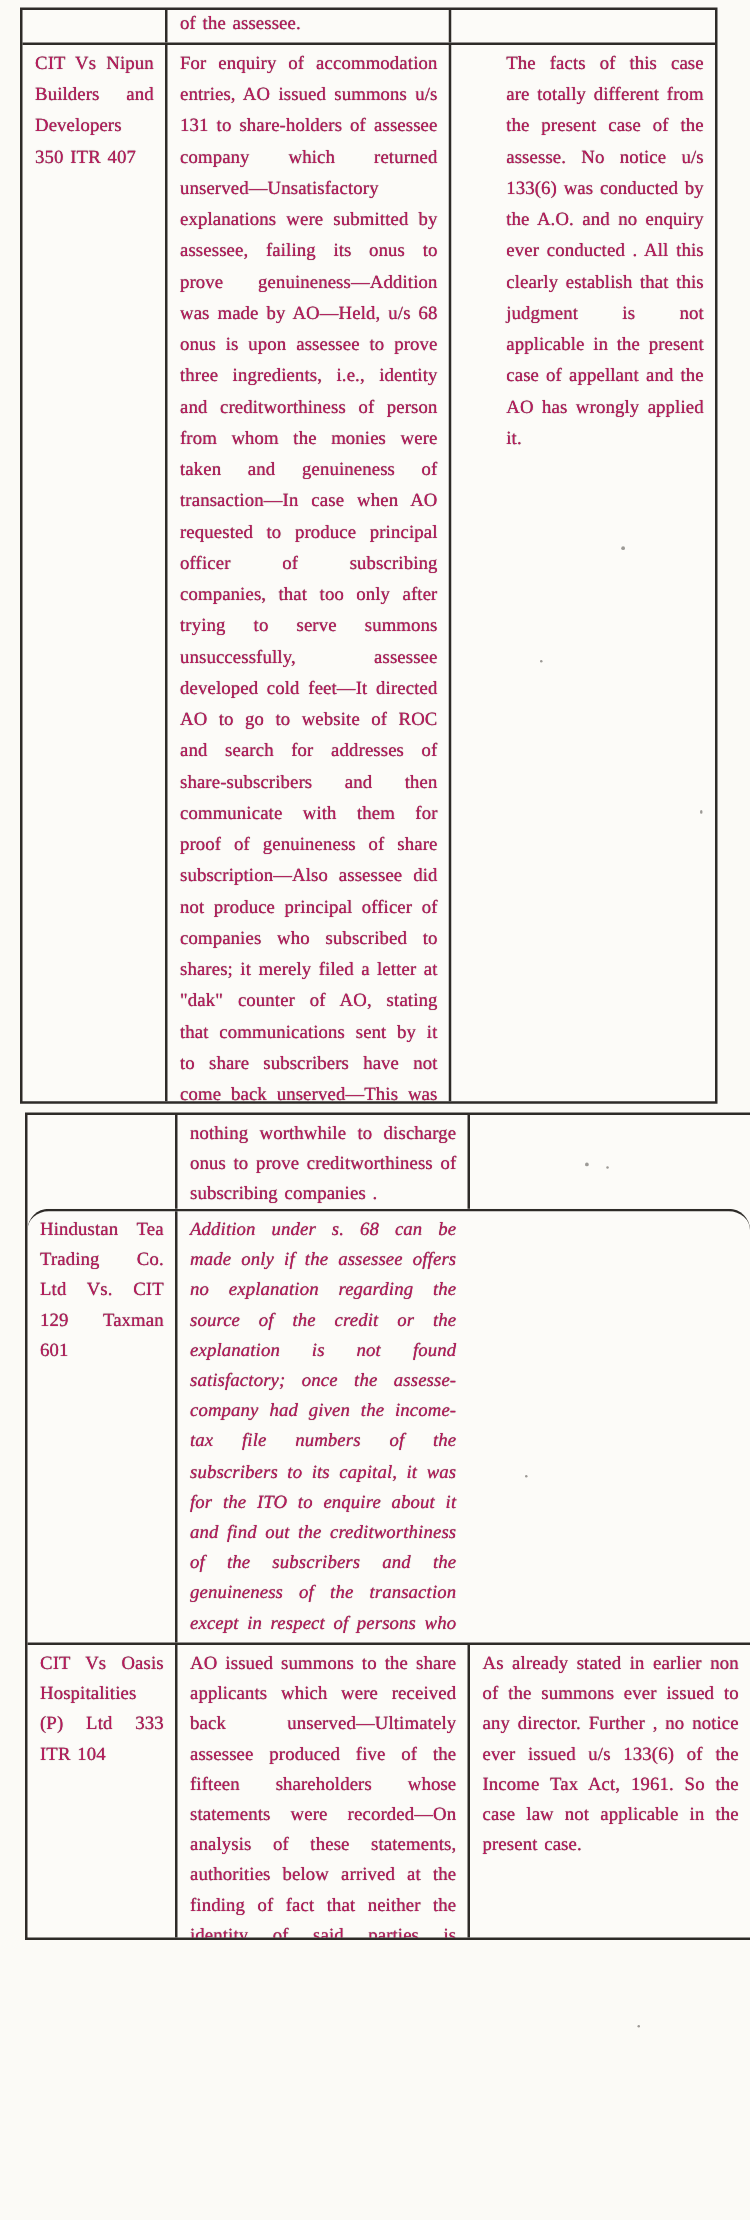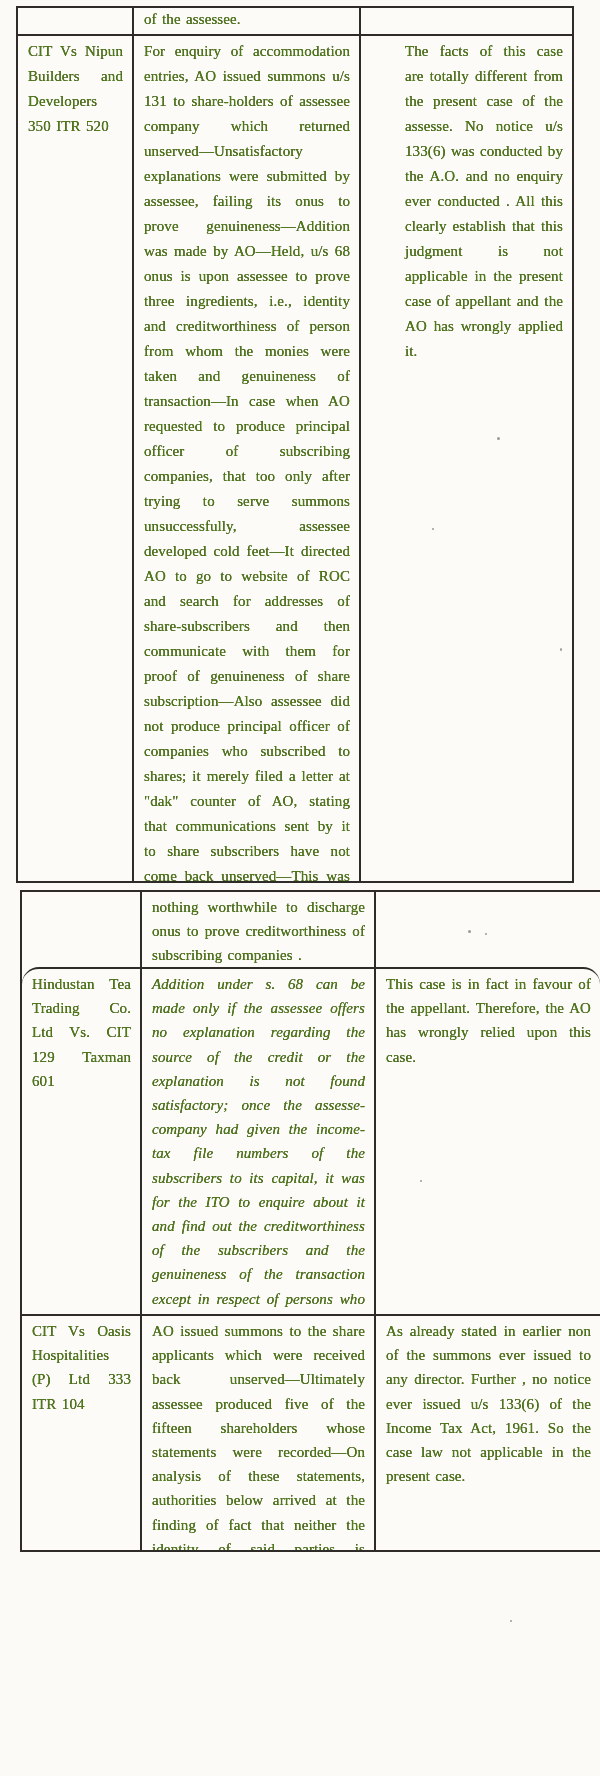--- a/index.html
+++ b/index.html
@@ -6,21 +6,21 @@
     margin: 0;
     padding: 0;
     background: #fbfaf6;
   }
   .page {
     position: relative;
     width: 600px;
     height: 1776px;
     background: #fbfaf6;
     font-family: "Liberation Serif", serif;
-    color: #4d7c0f;
+    color: #be185d;
     overflow: hidden;
   }
   .scan-table {
     position: absolute;
     display: flex;
     flex-direction: column;
     border: 2px solid #2e2b28;
     background: #fcfbf8;
     box-sizing: border-box;
   }
@@ -72,36 +72,35 @@
 
 <div class="page">
 
   <div class="scan-table t1">
     <div class="t-row row-cont-1">
       <div class="cell c1"></div>
       <div class="cell c2">of the assessee.</div>
       <div class="cell c3"></div>
     </div>
     <div class="t-row grow">
-      <div class="cell c1">CIT Vs Nipun Builders and Developers 350 ITR 520</div>
+      <div class="cell c1">CIT Vs Nipun Builders and Developers 350 ITR 407</div>
       <div class="cell c2">For enquiry of accommodation entries, AO issued summons u/s 131 to share-holders of assessee company which returned unserved—Unsatisfactory explanations were submitted by assessee, failing its onus to prove genuineness—Addition was made by AO—Held, u/s 68 onus is upon assessee to prove three ingredients, i.e., identity and creditworthiness of person from whom the monies were taken and genuineness of transaction—In case when AO requested to produce principal officer of subscribing companies, that too only after trying to serve summons unsuccessfully, assessee developed cold feet—It directed AO to go to website of ROC and search for addresses of share-subscribers and then communicate with them for proof of genuineness of share subscription—Also assessee did not produce principal officer of companies who subscribed to shares; it merely filed a letter at "dak" counter of AO, stating that communications sent by it to share subscribers have not come back unserved—This was not compliance with direction of AO who had issued notice to assessee—Certainly assessee did</div>
       <div class="cell c3">The facts of this case are totally different from the present case of the assesse. No notice u/s 133(6) was conducted by the A.O. and no enquiry ever conducted . All this clearly establish that this judgment is not applicable in the present case of appellant and the AO has wrongly applied it.</div>
     </div>
   </div>
 
   <div class="scan-table t2">
     <div class="t-row row-cont-2">
       <div class="cell c1"></div>
       <div class="cell c2">nothing worthwhile to discharge onus to prove creditworthiness of subscribing companies .</div>
       <div class="cell c3"></div>
     </div>
     <div class="t-row row-hindustan">
       <div class="cell c1">Hindustan Tea Trading Co. Ltd Vs. CIT 129 Taxman 601</div>
       <div class="cell c2 italic">Addition under s. 68 can be made only if the assessee offers no explanation regarding the source of the credit or the explanation is not found satisfactory; once the assesse-company had given the income-tax file numbers of the subscribers to its capital, it was for the ITO to enquire about it and find out the creditworthiness of the subscribers and the genuineness of the transaction except in respect of persons who were not found at the addresses given.</div>
-      <div class="cell c3">This case is in fact in favour of the appellant. Therefore, the AO has wrongly relied upon this case.</div>
     </div>
     <div class="t-row grow">
       <div class="cell c1">CIT Vs Oasis Hospitalities (P) Ltd 333 ITR 104</div>
       <div class="cell c2">AO issued summons to the share applicants which were received back unserved—Ultimately assessee produced five of the fifteen shareholders whose statements were recorded—On analysis of these statements, authorities below arrived at the finding of fact that neither the identity of said parties is established nor their capacity to invest is proved as they are all agriculturists and have not produced a single document to support their version—No steps were taken by the assesse which could establish the three ingredients to obviate the mischief</div>
       <div class="cell c3">As already stated in earlier non of the summons ever issued to any director. Further , no notice ever issued u/s 133(6) of the Income Tax Act, 1961. So the case law not applicable in the present case.</div>
     </div>
   </div>
 
   <div class="speck" style="left:497px; top:437px; width:3px; height:3px;"></div>
   <div class="speck" style="left:432px; top:528px; width:2px; height:2px;"></div>

